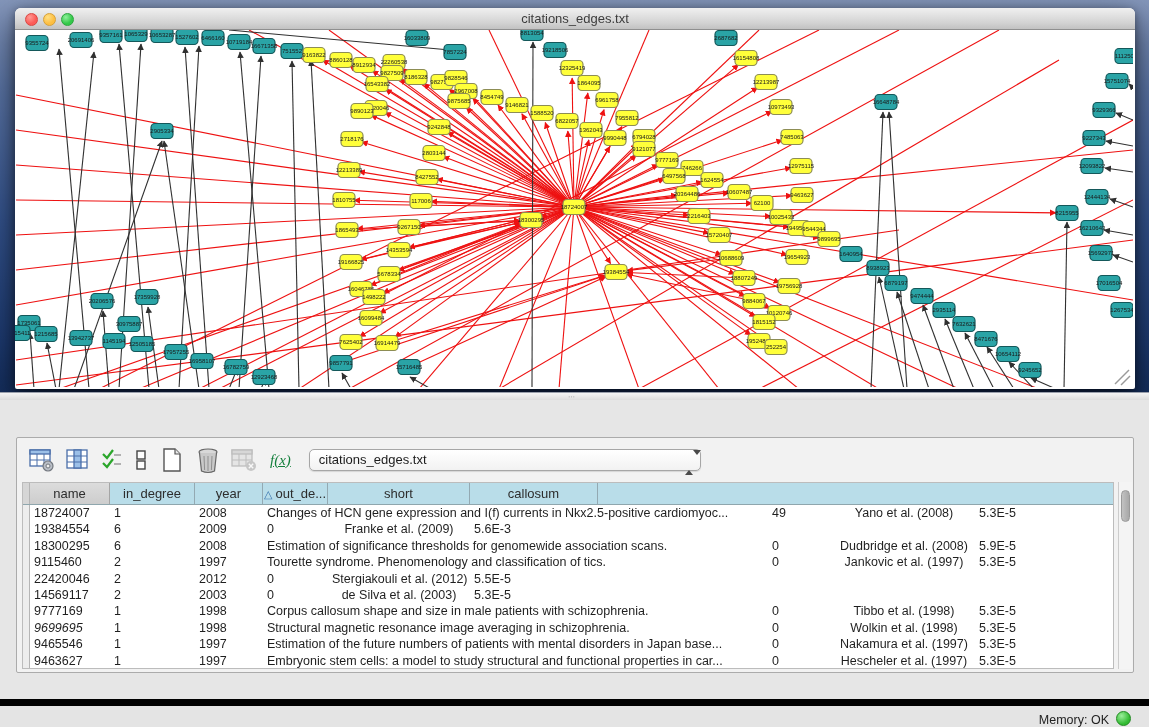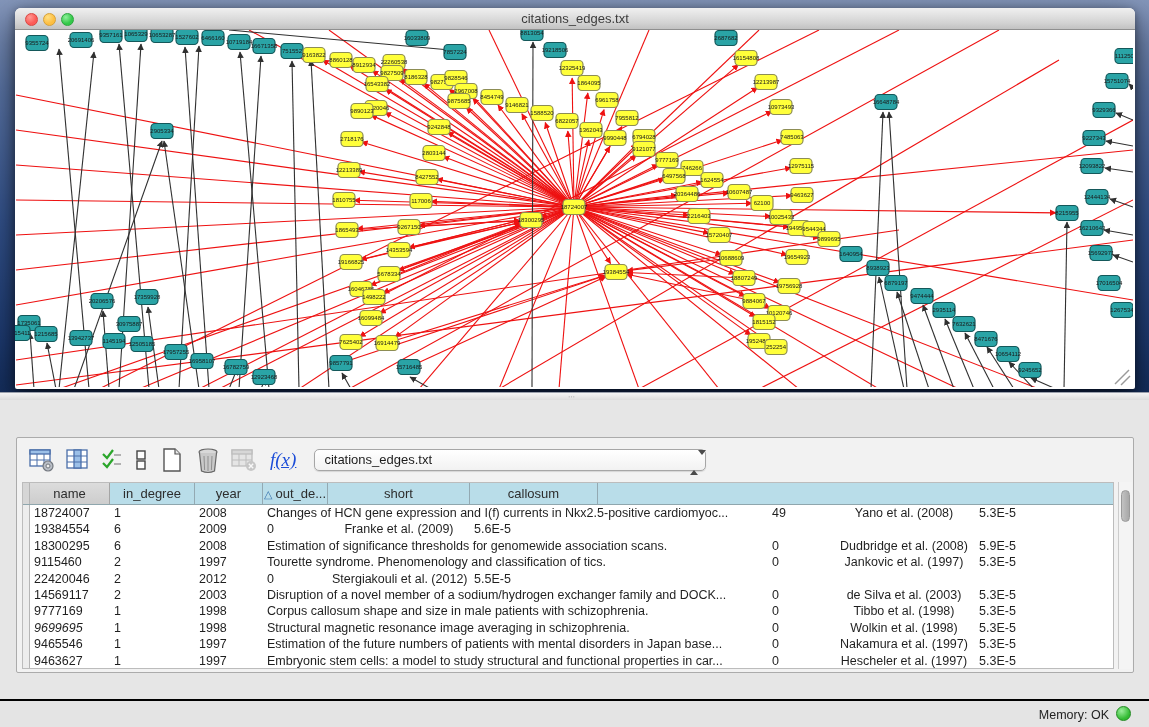--- a/index.html
+++ b/index.html
@@ -35,22 +35,22 @@
   #panel-header { height:26px; background:linear-gradient(180deg,#ececec,#dedede);
     border-bottom:1px solid #c0c0c0; position:relative; }
   #panel-title { position:absolute; left:8px; top:5px; font-size:13px; color:#333; }
   #float-icon { position:absolute; right:40px; top:5px; width:16px; height:16px; }
   #close-icon { position:absolute; right:14px; top:3px; font-size:15px; font-weight:bold; color:#1c1c1c; cursor:default; }
 
   #table-box { position:absolute; left:16px; top:37px; width:1118px; height:236px;
     background:#f2f2f2; border:1px solid #ababab; border-radius:2px; }
   #toolbar { height:44px; display:flex; align-items:center; padding-left:12px; }
   .tb-icon { margin-right:11px; display:inline-block; }
-  #fx-icon { font-family:"Liberation Serif", serif; font-style:italic; font-size:19px;
-    color:#1d4ed8; margin-right:14px; margin-left:2px;text-decoration:underline; }
+  #fx-icon { font-family:"Liberation Serif", serif; font-style:italic; font-size:15px;
+    color:#15803d; margin-right:14px; margin-left:2px;text-decoration:underline; }
   #table-select { width:392px; height:22px; background:linear-gradient(180deg,#ffffff,#f2f2f2);
     border:1px solid #a6a6a6; border-radius:5px; position:relative;
     font-size:13px; color:#1c1c1c; line-height:20px; padding-left:9px; margin-left:4px;
     box-shadow:0 1px 1px rgba(0,0,0,.12); }
   #select-stepper { position:absolute; right:6px; top:3px; width:9px; }
   #select-stepper .up { width:0; height:0; border-left:4px solid transparent; border-right:4px solid transparent;
     border-bottom:5px solid #4a4a4a; margin-bottom:2px; }
   #select-stepper .down { width:0; height:0; border-left:4px solid transparent; border-right:4px solid transparent;
     border-top:5px solid #4a4a4a; }
 
@@ -77,21 +77,21 @@
   #tab-bar { position:absolute; left:428px; top:274px; height:21px; display:flex;
     border:1px solid #9b9b9b; border-radius:4px; overflow:hidden; background:#fff;
     box-shadow:0 1px 1px rgba(255,255,255,.8); }
   .seg { font-size:13px; color:#1d1d1d; line-height:19px; text-align:center; padding:0 14px;
     border-right:1px solid #b5b5b5; background:linear-gradient(180deg,#ffffff,#f4f4f4); }
   .seg:last-child { border-right:none; }
   .seg.sel { background:linear-gradient(180deg,#9b9b9b,#848484); color:#fff; }
 
   
   #status-bar { position:absolute; left:0; top:699px; width:1149px; height:28px;
-    background:#e4e4e4; border-top:2px solid #000000; }
+    background:#e4e4e4; border-top:7px solid #000000; }
   #memory-label { position:absolute; right:40px; top:7px; font-size:12.5px; color:#222; }
   #memory-dot { position:absolute; right:18px; top:5px; width:15px; height:15px; border-radius:50%;
     background:radial-gradient(circle at 35% 30%,#9bee9b,#33bb33 65%); border:1px solid #1e8a1e; }
 </style>
 </head>
 <body>
 
 <div id="desktop">
   <div id="graph-window">
     <div id="titlebar">
@@ -866,21 +866,21 @@
             <div class="tcell center" style="width: 142px;">Yano et al. (2008)</div>
             <div class="tcell" style="width: 128px;">5.3E-5</div>
           </div>
           <div class="trow">
             <div class="rowstrip" style="background: rgb(237, 237, 237);"></div>
             <div class="tcell" style="width: 80px;">19384554</div>
             <div class="tcell" style="width: 85px;">6</div>
             <div class="tcell" style="width: 68px;">2009</div>
             <div class="tcell" style="width: 65px;">0</div>
             <div class="tcell center" style="width: 142px;">Franke et al. (2009)</div>
-            <div class="tcell" style="width: 128px;">5.6E-5</div>
+            <div class="tcell" style="width: 128px;">5.6E-3</div>
           </div>
           <div class="trow">
             <div class="rowstrip" style="background: rgb(237, 237, 237);"></div>
             <div class="tcell" style="width: 80px;">18300295</div>
             <div class="tcell" style="width: 85px;">6</div>
             <div class="tcell" style="width: 68px;">2008</div>
             <div class="tcell" style="width: 505px;">Estimation of significance thresholds for genomewide association scans.</div>
             <div class="tcell" style="width: 65px;">0</div>
             <div class="tcell center" style="width: 142px;">Dudbridge et al. (2008)</div>
             <div class="tcell" style="width: 128px;">5.9E-5</div>
@@ -902,21 +902,20 @@
             <div class="tcell" style="width: 68px;">2012</div>
             <div class="tcell" style="width: 65px;">0</div>
             <div class="tcell center" style="width: 142px;">Stergiakouli et al. (2012)</div>
             <div class="tcell" style="width: 128px;">5.5E-5</div>
           </div>
           <div class="trow">
             <div class="rowstrip" style="background: rgb(237, 237, 237);"></div>
             <div class="tcell" style="width: 80px;">14569117</div>
             <div class="tcell" style="width: 85px;">2</div>
             <div class="tcell" style="width: 68px;">2003</div>
-            <div class="tcell" style="width: 505px;">Disruption of a novel member of a sodium/hydrogen exchanger family and DOCK...</div>
             <div class="tcell" style="width: 65px;">0</div>
             <div class="tcell center" style="width: 142px;">de Silva et al. (2003)</div>
             <div class="tcell" style="width: 128px;">5.3E-5</div>
           </div>
           <div class="trow">
             <div class="rowstrip" style="background: rgb(237, 237, 237);"></div>
             <div class="tcell" style="width: 80px;">9777169</div>
             <div class="tcell" style="width: 85px;">1</div>
             <div class="tcell" style="width: 68px;">1998</div>
             <div class="tcell" style="width: 505px;">Corpus callosum shape and size in male patients with schizophrenia.</div>

